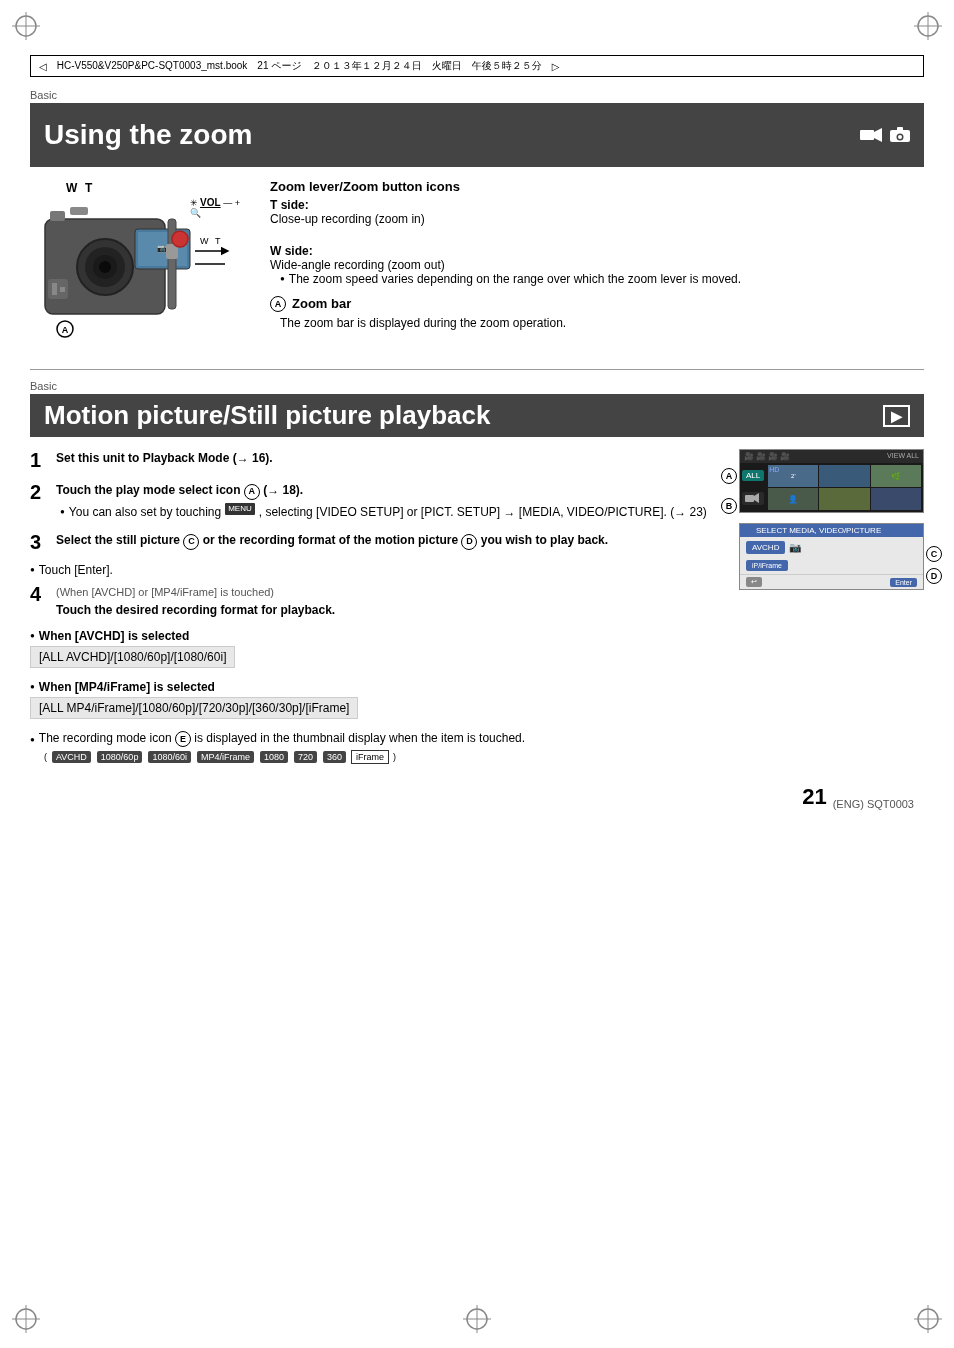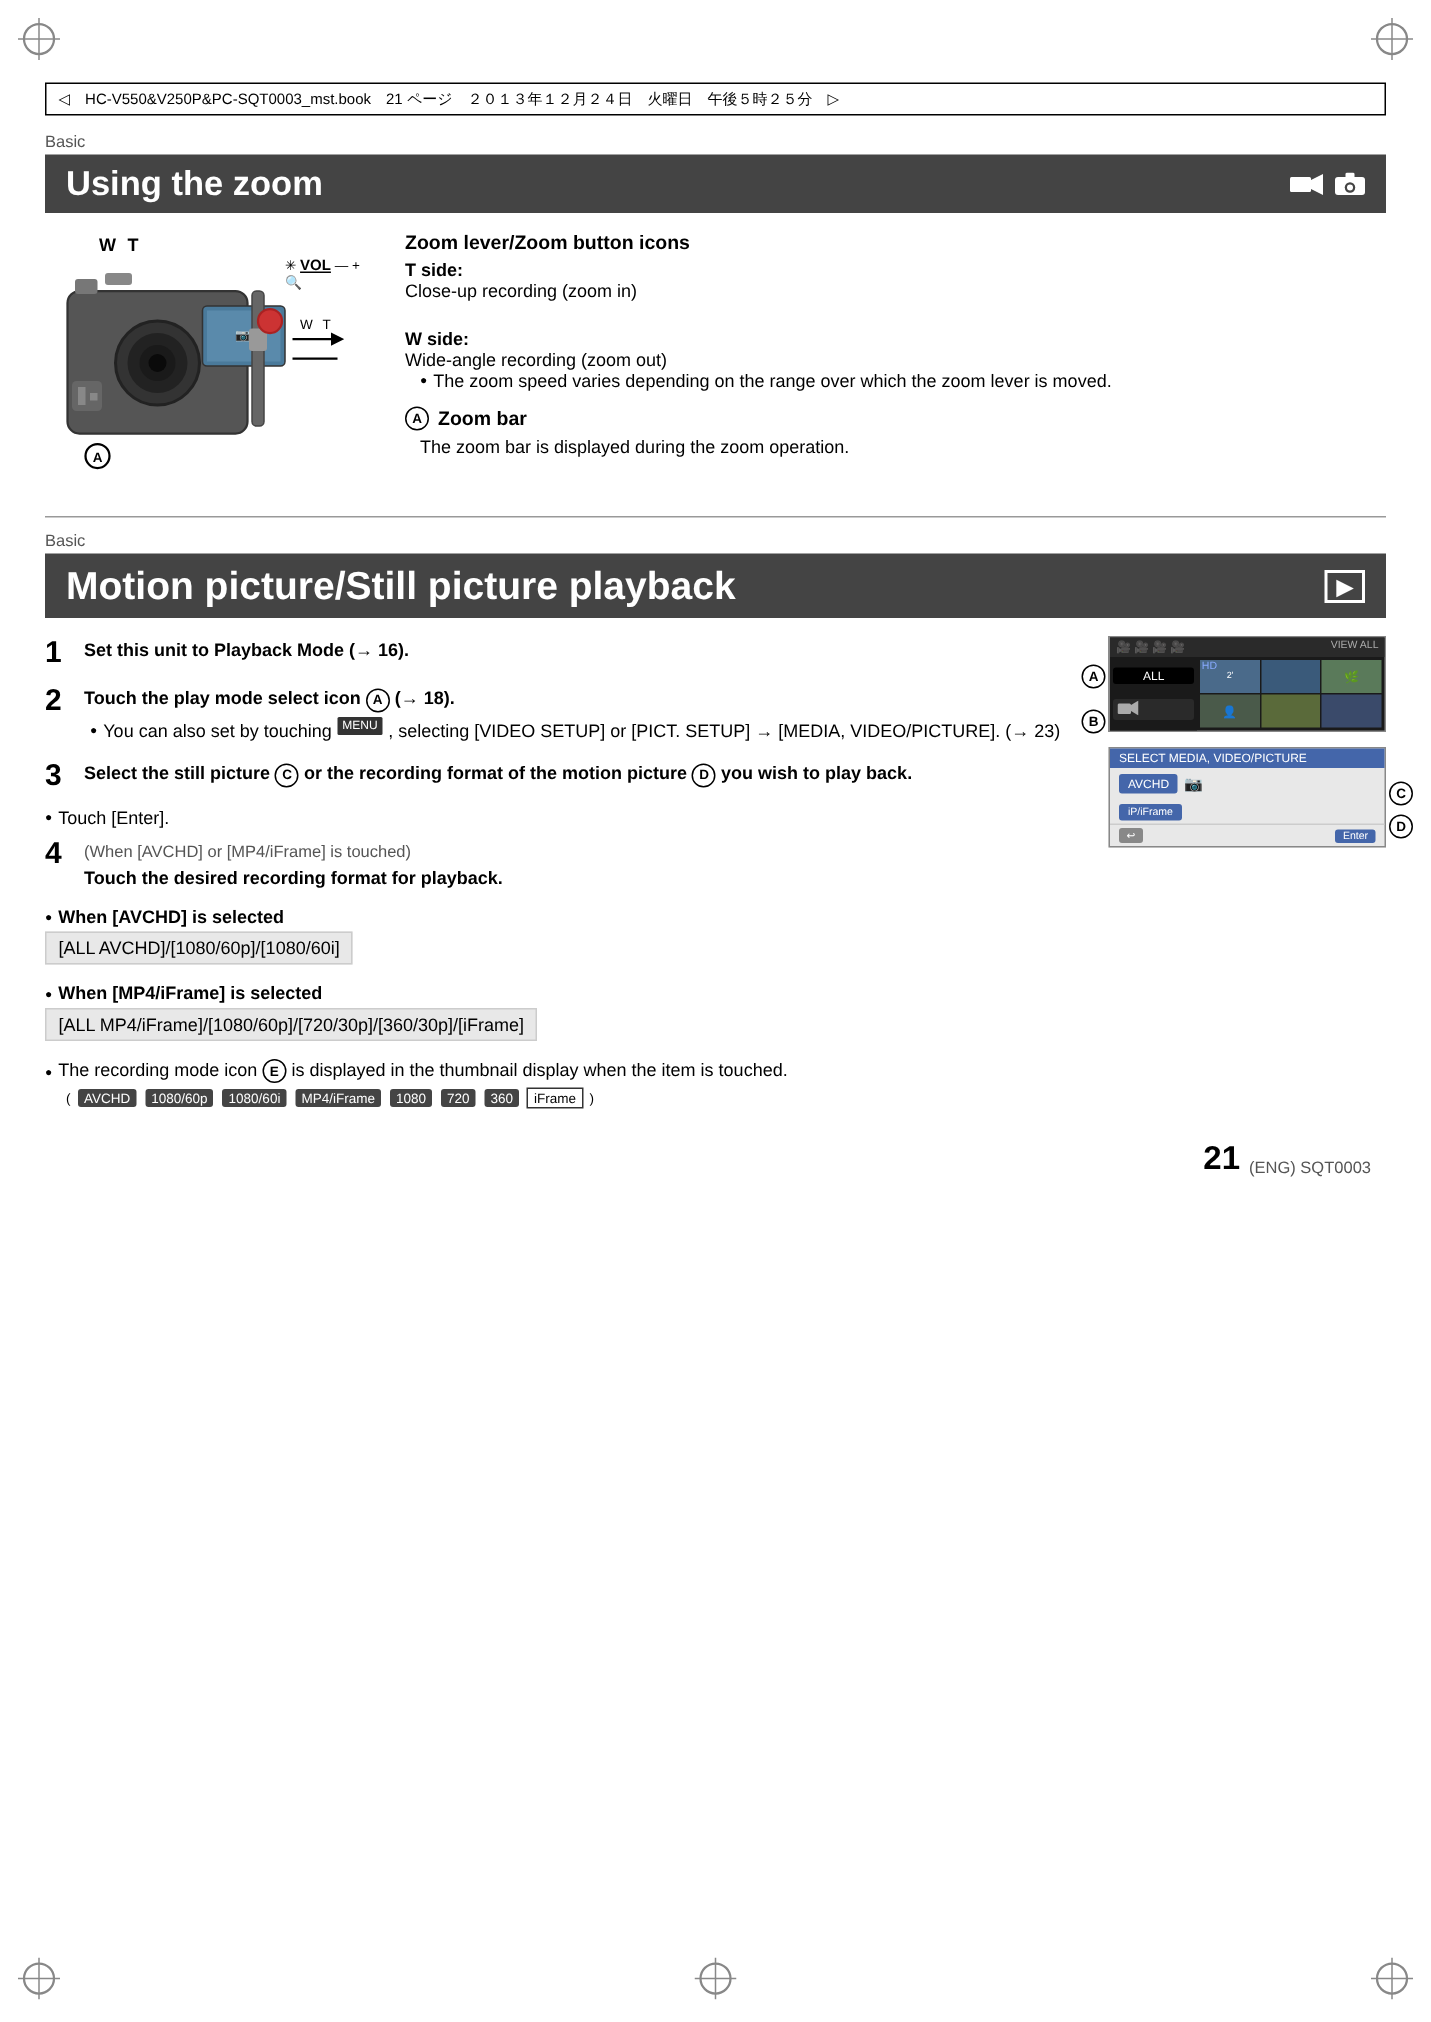--- a/index.html
+++ b/index.html
@@ -36,23 +36,23 @@
     .section-label {
       font-size: 11px;
       color: #555;
       margin-top: 8px;
       margin-bottom: 2px;
     }
 
     .section-title {
       background: #444;
       color: #fff;
-      font-size: 23px;
+      font-size: 28px;
       font-weight: bold;
-      padding: 6px 14px;
+      padding: 16px 14px;
       display: flex;
       align-items: center;
       justify-content: space-between;
       margin-bottom: 12px;
     }
 
     .section-icons {
       display: flex;
       gap: 8px;
       align-items: center;
@@ -204,21 +204,21 @@
     .select-media-box {
       border: 1px solid #888;
       background: #e8e8e8;
       font-size: 9px;
       margin-bottom: 8px;
     }
 
     .select-media-title {
       background: #4466aa;
       color: #fff;
-      padding: 2px 6px;
+      padding: 2px 16px;
       font-size: 8px;
     }
 
     .select-media-content {
       padding: 4px 6px;
       display: flex;
       gap: 6px;
       align-items: center;
     }
 
@@ -616,21 +616,21 @@
             <div style="background:#2a2a2a; padding:2px 4px; font-size:8px; color:#aaa; display:flex; justify-content:space-between;">
               <span>🎥 🎥 🎥 🎥</span>
               <span style="color:#aaa; font-size:7px;">VIEW ALL</span>
             </div>
 
             <div style="display:flex; align-items:stretch;">
 
               <div style="display:flex; flex-direction:column; justify-content:space-around; padding:4px 2px; gap:4px; background:#1a1a1a;">
 
                 <div style="display:flex; align-items:center; gap:2px;">
-                  <div style="background:#000000; padding:1px 20px; font-size:8px; color:#fff; border-radius:2px;">ALL</div>
+                  <div style="background:#0f766e; padding:1px 4px; font-size:8px; color:#fff; border-radius:2px;">ALL</div>
                 </div>
 
                 <div style="background:#2a2a2a; padding:1px 3px; font-size:7px; color:#fff; border-radius:2px;">
                   <svg width="14" height="10" viewBox="0 0 14 10">
                       <rect x="0" y="2" width="9" height="7" rx="1" fill="#aaa"></rect>
                       <polygon points="9,3 14,0 14,10 9,7" fill="#aaa"></polygon>
                     </svg>
                 </div>
               </div>
 

